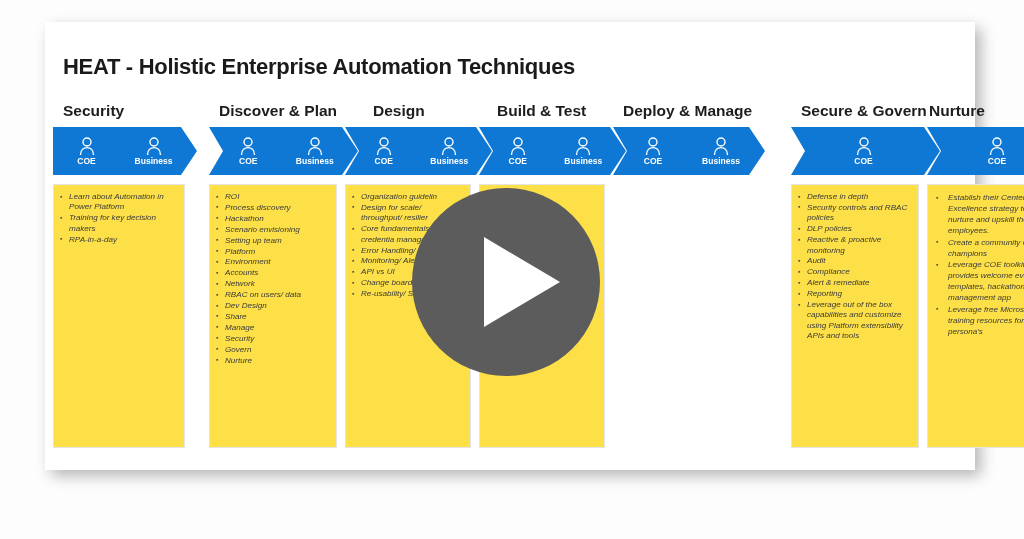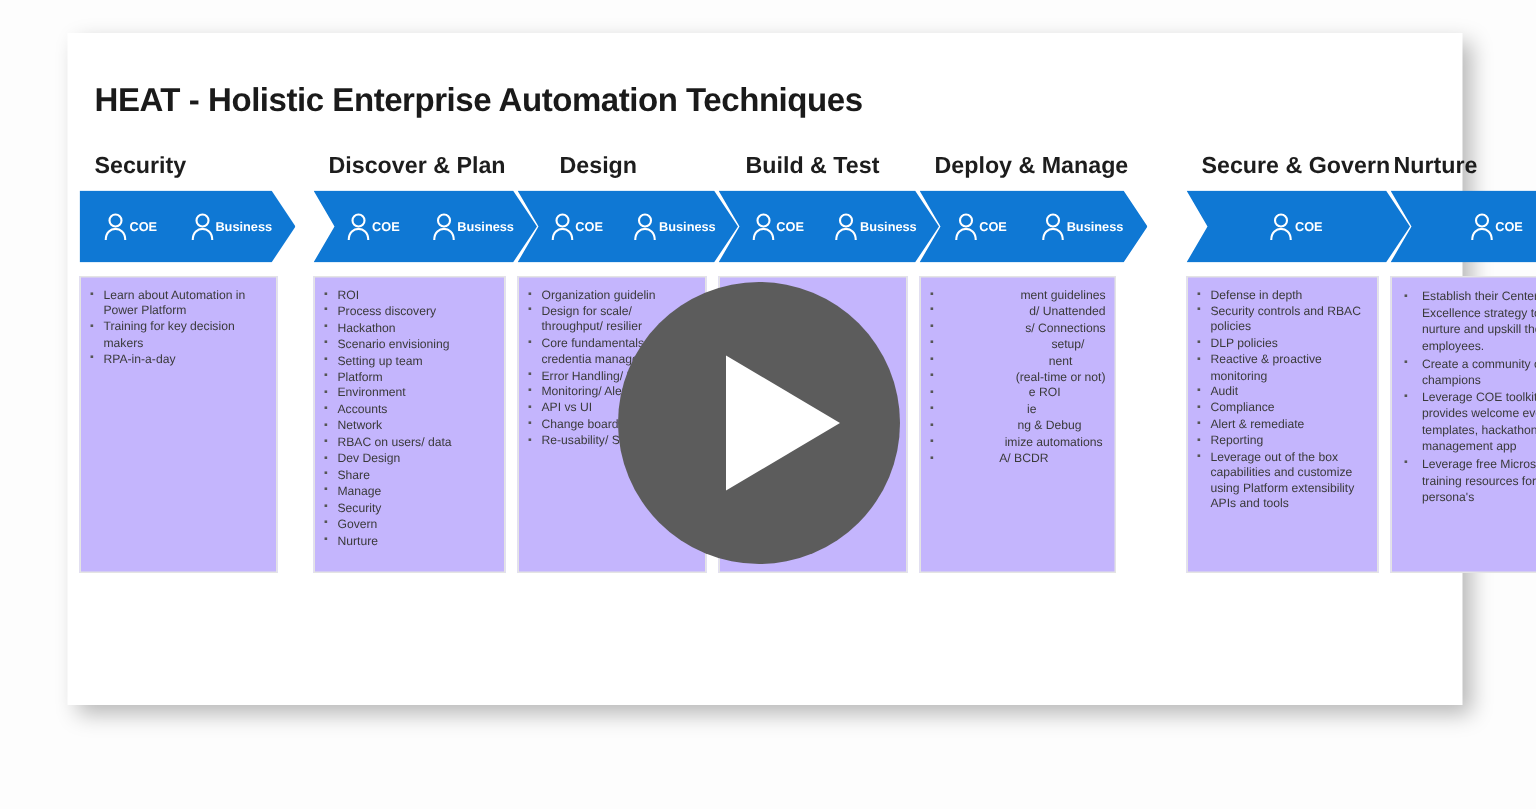--- a/index.html
+++ b/index.html
@@ -89,42 +89,44 @@
     clip-path: polygon(0 0, calc(100% - 16px) 0, 100% 50%, calc(100% - 16px) 100%, 0 100%);
     padding-right: 10px;
   }
   .chevron.arrow-notch {
     clip-path: polygon(0 0, calc(100% - 16px) 0, 100% 50%, calc(100% - 16px) 100%, 0 100%, 14px 50%);
     padding-right: 10px;
     padding-left: 6px;
   }
   .persona {
     display: flex;
+    flex-direction: column;
     align-items: center;
     justify-content: center;
     width: 58px;
   }
   .persona svg { display: block; }
   .persona-label {
     font-size: 8.5px;
     font-weight: bold;
     margin-top: 1px;
     line-height: 1;
     white-space: nowrap;
   }
 
   
   .card {
     position: relative;
-    background: #c4b5fd;
+    background: #fde047;
     border: 1px solid #e4e4e4;
-    height: 198px;
+    height: 264px;
     overflow: hidden;
     padding: 7px 6px 4px 4px;
     box-sizing: border-box;
+    font-style: italic;
   }
   .card ul {
     list-style: none;
     margin: 0;
     padding: 0;
   }
   .card li {
     position: relative;
     font-size: 8.1px;
     line-height: 10.4px;
@@ -312,35 +314,20 @@
             <span class="persona-label">COE</span>
           </div>
           <div class="persona">
             <svg width="18" height="20" viewBox="0 0 18 20">
               <circle cx="9" cy="6" r="4" fill="none" stroke="#fff" stroke-width="1.4"></circle>
               <path d="M2.5 19 C2.5 13.6 6 11.6 9 11.6 C12 11.6 15.5 13.6 15.5 19" fill="none" stroke="#fff" stroke-width="1.4"></path>
             </svg>
             <span class="persona-label">Business</span>
           </div>
         </div>
-        <div class="card" style="width:131px; text-align:right; padding-right:6px;">
-          <ul>
-            <li style="padding-left:0;">ment guidelines</li>
-            <li style="padding-left:0;">d/ Unattended</li>
-            <li style="padding-left:0;">s/ Connections</li>
-            <li style="padding-left:0;padding-right:14px;">setup/</li>
-            <li style="padding-left:0;padding-right:22px;">nent</li>
-            <li style="padding-left:0;">(real-time or not)</li>
-            <li style="padding-left:0;padding-right:30px;">e ROI</li>
-            <li style="padding-left:0;padding-right:46px;">ie</li>
-            <li style="padding-left:0;padding-right:16px;">ng &amp; Debug</li>
-            <li style="padding-left:0;padding-right:2px;">imize automations</li>
-            <li style="padding-left:0;padding-right:38px;">A/ BCDR</li>
-          </ul>
-        </div>
       </div>
 
       <div class="column" style="width:133px; margin-right:3px;padding-left:39px;">
         <div class="phase-title">Secure &amp; Govern</div>
         <div class="chevron arrow-notch" style="width:133px;">
           <div class="persona" style="width:100%;">
             <svg width="18" height="20" viewBox="0 0 18 20">
               <circle cx="9" cy="6" r="4" fill="none" stroke="#fff" stroke-width="1.4"></circle>
               <path d="M2.5 19 C2.5 13.6 6 11.6 9 11.6 C12 11.6 15.5 13.6 15.5 19" fill="none" stroke="#fff" stroke-width="1.4"></path>
             </svg>

